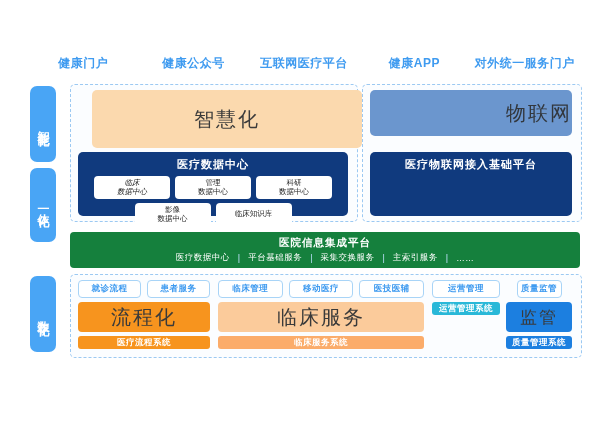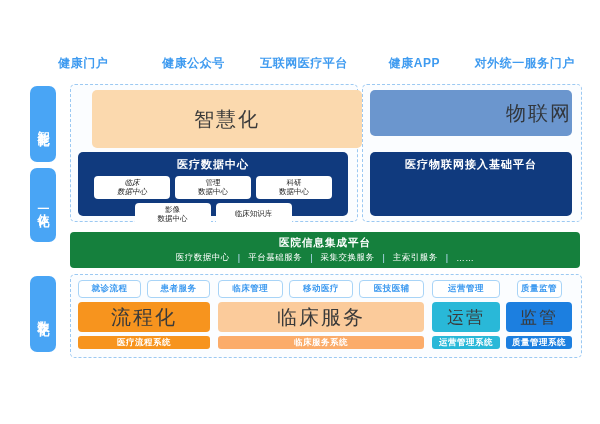--- a/index.html
+++ b/index.html
@@ -229,23 +229,20 @@
     </div>
     <div class="sys-bar" style="background: rgb(251, 172, 106); height: 13px;">
       <span>临床服务系统</span>
     </div>
   </div>
 
   <div class="dig-group" id="dig-operation" style="left: 432px; width: 68px;">
     <div class="tag-row">
         <div class="tag" style="width: 66px;">运营管理</div>
       </div>
-    <div class="main-box" style="background: rgb(41, 184, 216); height: 30px; font-size: 17px;">
-      <span>运营</span>
-    </div>
     <div class="sys-bar" style="background: rgb(41, 184, 216); height: 13px;">
       <span>运营管理系统</span>
     </div>
   </div>
 
   <div class="dig-group" id="dig-quality" style="left: 506px; width: 66px;">
     <div class="tag-row">
         <div class="tag" style="width: 43px;">质量监管</div>
       </div>
     <div class="main-box" style="background: rgb(28, 127, 224); height: 30px; font-size: 17px;">

